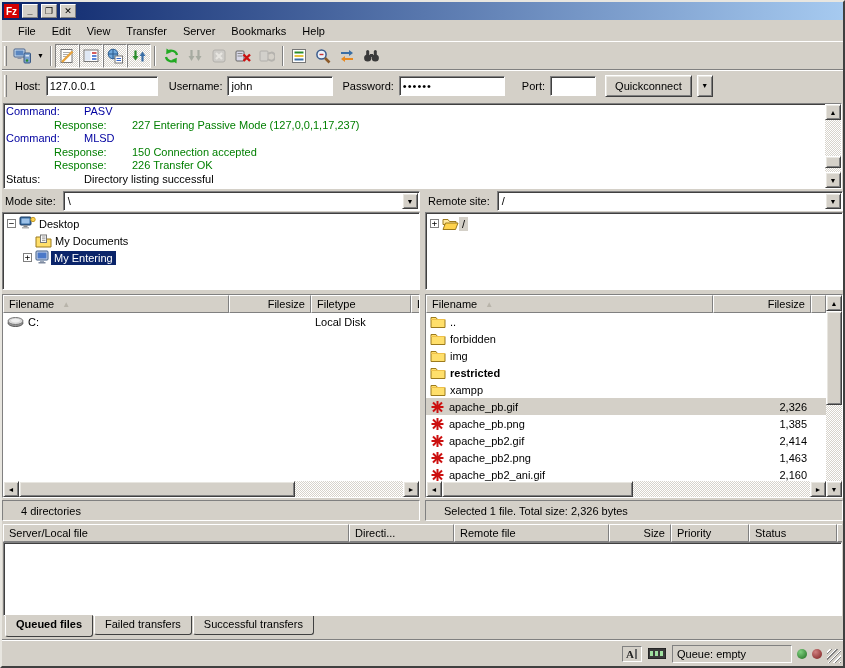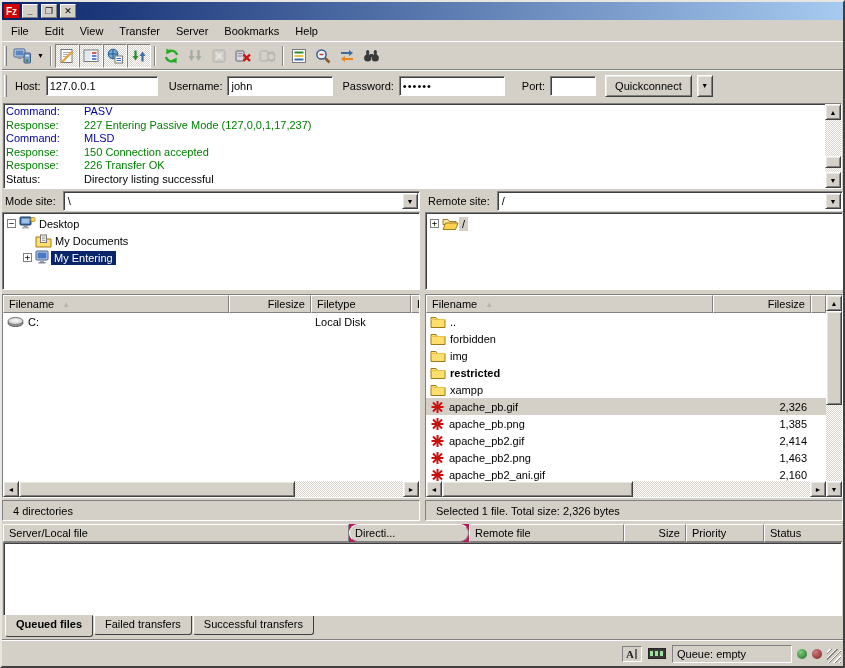--- a/index.html
+++ b/index.html
@@ -25,21 +25,21 @@
     background-size:2px 2px;background-position:0 0,1px 1px;}
   
   .titlebar{height:18px;flex:none;display:flex;align-items:center;gap:3px;
     padding:0 2px;background:linear-gradient(to right,#0a246a,#a6caf0);}
   .fzlogo{width:15px;height:14px;background:#d40000;color:#fff;font-weight:bold;
     font-size:10px;display:flex;align-items:center;justify-content:center;flex:none;}
   .title-text{flex:1;color:#fff;font-weight:bold;font-size:11px;white-space:nowrap;overflow:hidden;}
   .win-btn{width:16px;height:14px;display:flex;align-items:center;justify-content:center;
     font-size:9px;font-weight:bold;flex:none;}
   
-  .menubar{height:21px;flex:none;display:flex;align-items:center;padding-left:1px;}
+  .menubar{height:21px;flex:none;display:flex;align-items:center;padding-left:8px;}
   .menu-item{padding:3px 8px;white-space:nowrap;}
   
   .toolbar{height:28px;flex:none;display:flex;align-items:center;padding:1px 1px;
     border-top:1px solid #fff;}
   .tb-grip{width:3px;height:20px;border-left:1px solid #fff;border-right:1px solid #808080;margin:0 3px 0 1px;flex:none;}
   .tb-btn{width:24px;height:24px;display:flex;align-items:center;justify-content:center;
     border:1px solid transparent;flex:none;}
   .tb-btn.pressed{border-color:#808080 #fff #fff #808080;}
   .tb-btn.pressed{background-color:#d7d3cb;
     background-image:linear-gradient(45deg,#fff 25%,transparent 25%,transparent 75%,#fff 75%),
@@ -58,21 +58,21 @@
   .field{height:20px;display:flex;align-items:center;padding:0 3px;background:#fff;white-space:nowrap;overflow:hidden;}
   .qc-label{white-space:nowrap;}
   .qc-btn{height:22px;padding:0 9px;display:flex;align-items:center;white-space:nowrap;}
   .qc-dropbtn{width:16px;height:22px;display:flex;align-items:center;justify-content:center;font-size:7px;}
   
   .logwrap{height:86px;flex:none;margin:2px 1px 1px;position:relative;background:#fff;overflow:hidden;}
   .log-lines{position:absolute;left:2px;top:1px;right:18px;}
   .log-line{display:flex;line-height:13.5px;white-space:nowrap;}
   .log-label{width:78px;flex:none;}
   .lc-command{color:#0000a0;}
-  .lc-response{color:#007f00;}
+  .lc-response{color:#007f00;padding-left:48px;}
   .lc-status{color:#000;}
   
   .vscroll{position:absolute;top:0;right:0;bottom:0;width:16px;display:flex;flex-direction:column;}
   .sb-btn{width:16px;height:16px;flex:none;display:flex;align-items:center;justify-content:center;
     font-size:7px;color:#000;}
   .sb-trackv{flex:1;position:relative;}
   .sb-trackh{flex:1;position:relative;}
   .sb-thumb{position:absolute;background:#d4d0c8;}
   .hscroll{height:16px;flex:none;display:flex;}
   
@@ -97,21 +97,21 @@
   .hcell{height:18px;display:flex;align-items:center;padding:0 5px;white-space:nowrap;overflow:hidden;flex:none;}
   .hcell.right{justify-content:flex-end;}
   .hcell.fill{flex:1;}
   .sortmark{margin-left:8px;color:#b8b4aa;font-size:8px;}
   .list-body{flex:1;background:#fff;overflow:hidden;}
   .file-row{height:17px;display:flex;align-items:center;white-space:nowrap;}
   .cell{padding:0 4px;display:flex;align-items:center;gap:4px;overflow:hidden;flex:none;height:17px;}
   .cell.right{justify-content:flex-end;}
   .cell.fill{flex:1;}
   .rowsel{background:#d4d0c8;}
-  .pane-status{height:21px;flex:none;margin-top:2px;display:flex;align-items:center;padding:0 10px;
+  .pane-status{height:21px;flex:none;margin-top:2px;display:flex;align-items:center;padding:0 18px;
     white-space:nowrap;overflow:hidden;}
   
   .queue{flex:1;display:flex;flex-direction:column;margin:3px 1px 0;overflow:hidden;}
   .queue-header{height:18px;flex:none;display:flex;background:#be185d;}
   .queue-body{flex:1;background:#fff;}
   .qtabs{height:24px;flex:none;display:flex;align-items:flex-start;padding-left:2px;gap:1px;}
   .tab{height:19px;padding:2px 10px 0;background:#d4d0c8;
     border:1px solid;border-color:#fff #404040 #404040 #fff;border-top:none;
     border-radius:0 0 3px 3px;margin-top:0;white-space:nowrap;}
   .tab.active{height:22px;font-weight:bold;border-top:1px solid #d4d0c8;margin-top:-1px;z-index:2;position:relative;}
@@ -650,21 +650,21 @@
           </div>
         </div>
       </div>
       <div class="pane-status etched">Selected 1 file. Total size: 2,326 bytes</div>
     </div>
   </div>
 
   <div class="queue">
     <div class="queue-header" id="queue-header">
         <span class="hcell raised-lite" style="width: 346px;">Server/Local file</span>
-        <span class="hcell raised-lite" style="width: 120px; border-radius: 9px;">Directi...</span>
+        <span class="hcell raised-lite" style="width: 105px;">Directi...</span>
         <span class="hcell raised-lite" style="width: 155px;">Remote file</span>
         <span class="hcell raised-lite right" style="width: 62px;">Size</span>
         <span class="hcell raised-lite" style="width: 78px;">Priority</span>
         <span class="hcell raised-lite" style="width: 88px;">Status</span>
         <span class="hcell raised-lite fill"></span>
       </div>
     <div class="queue-body sunken"></div>
     <div class="qtabs" id="queue-tabs">
         <span class="tab active">Queued files</span>
         <span class="tab">Failed transfers</span>

